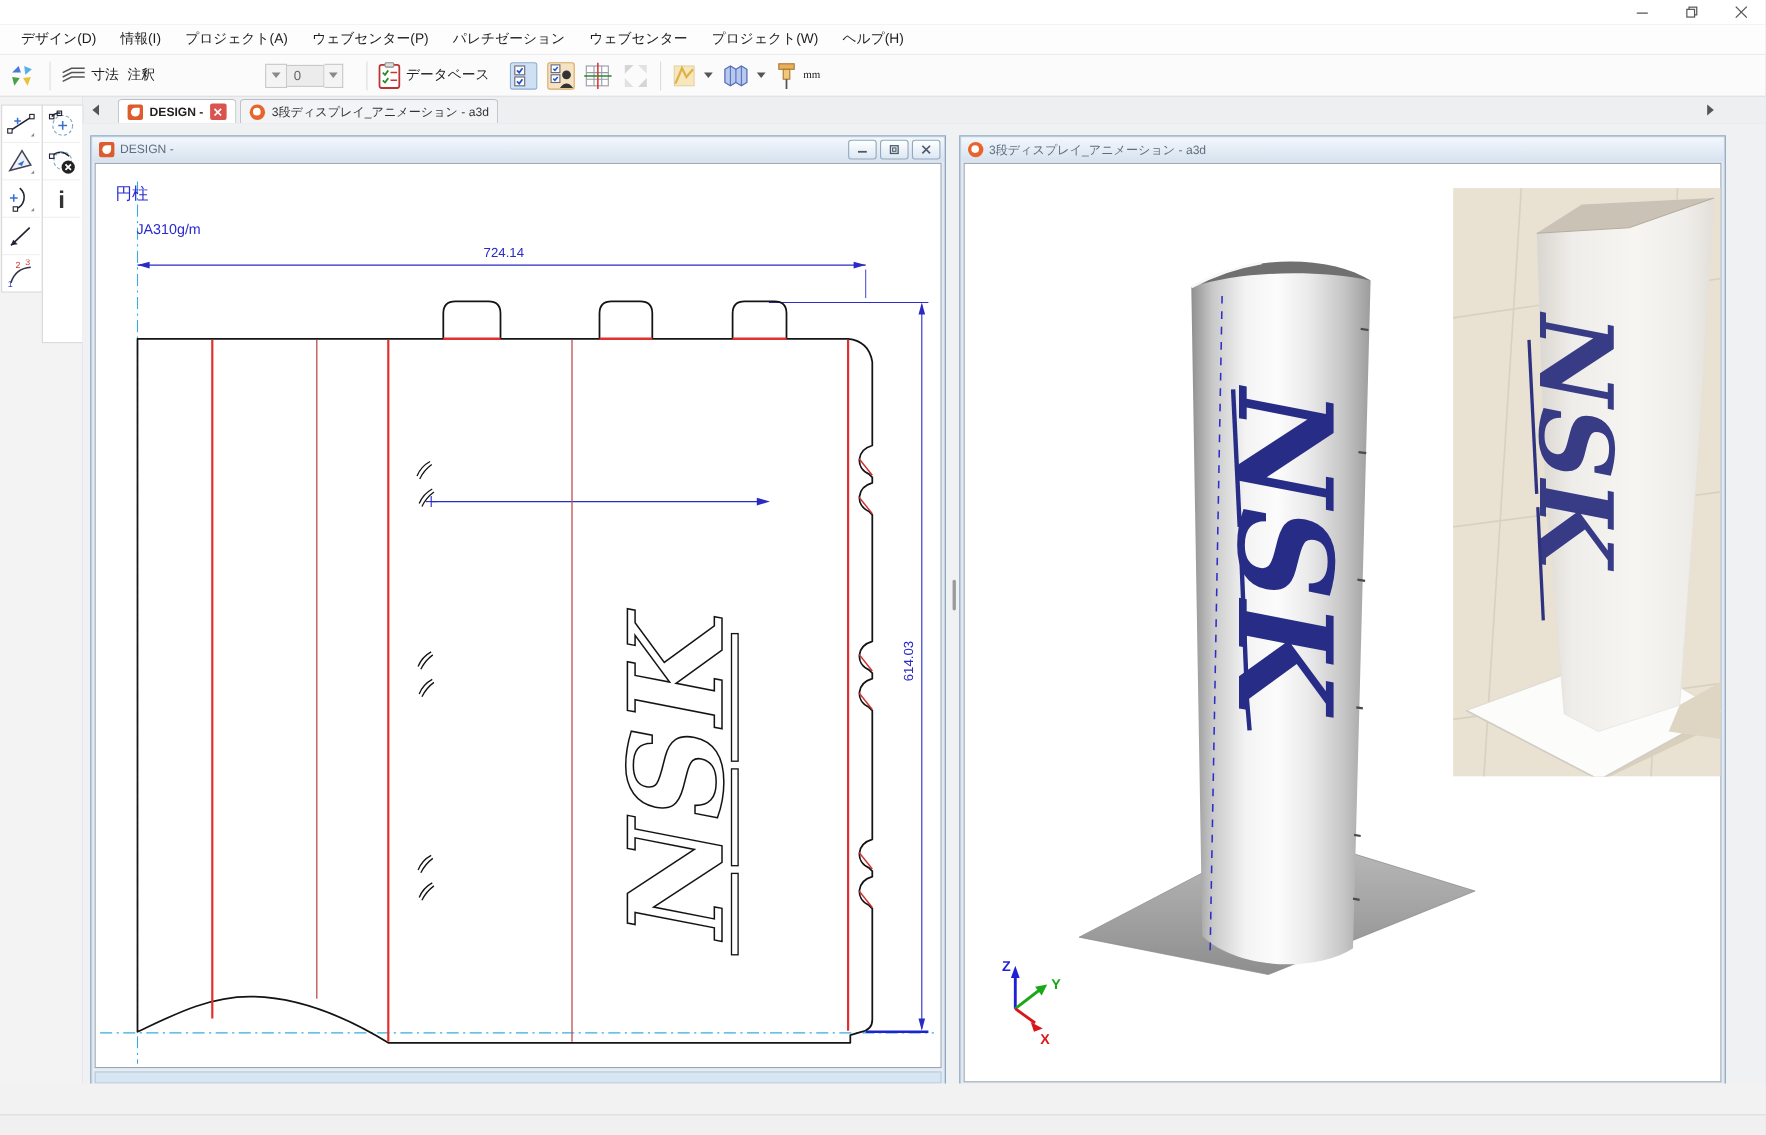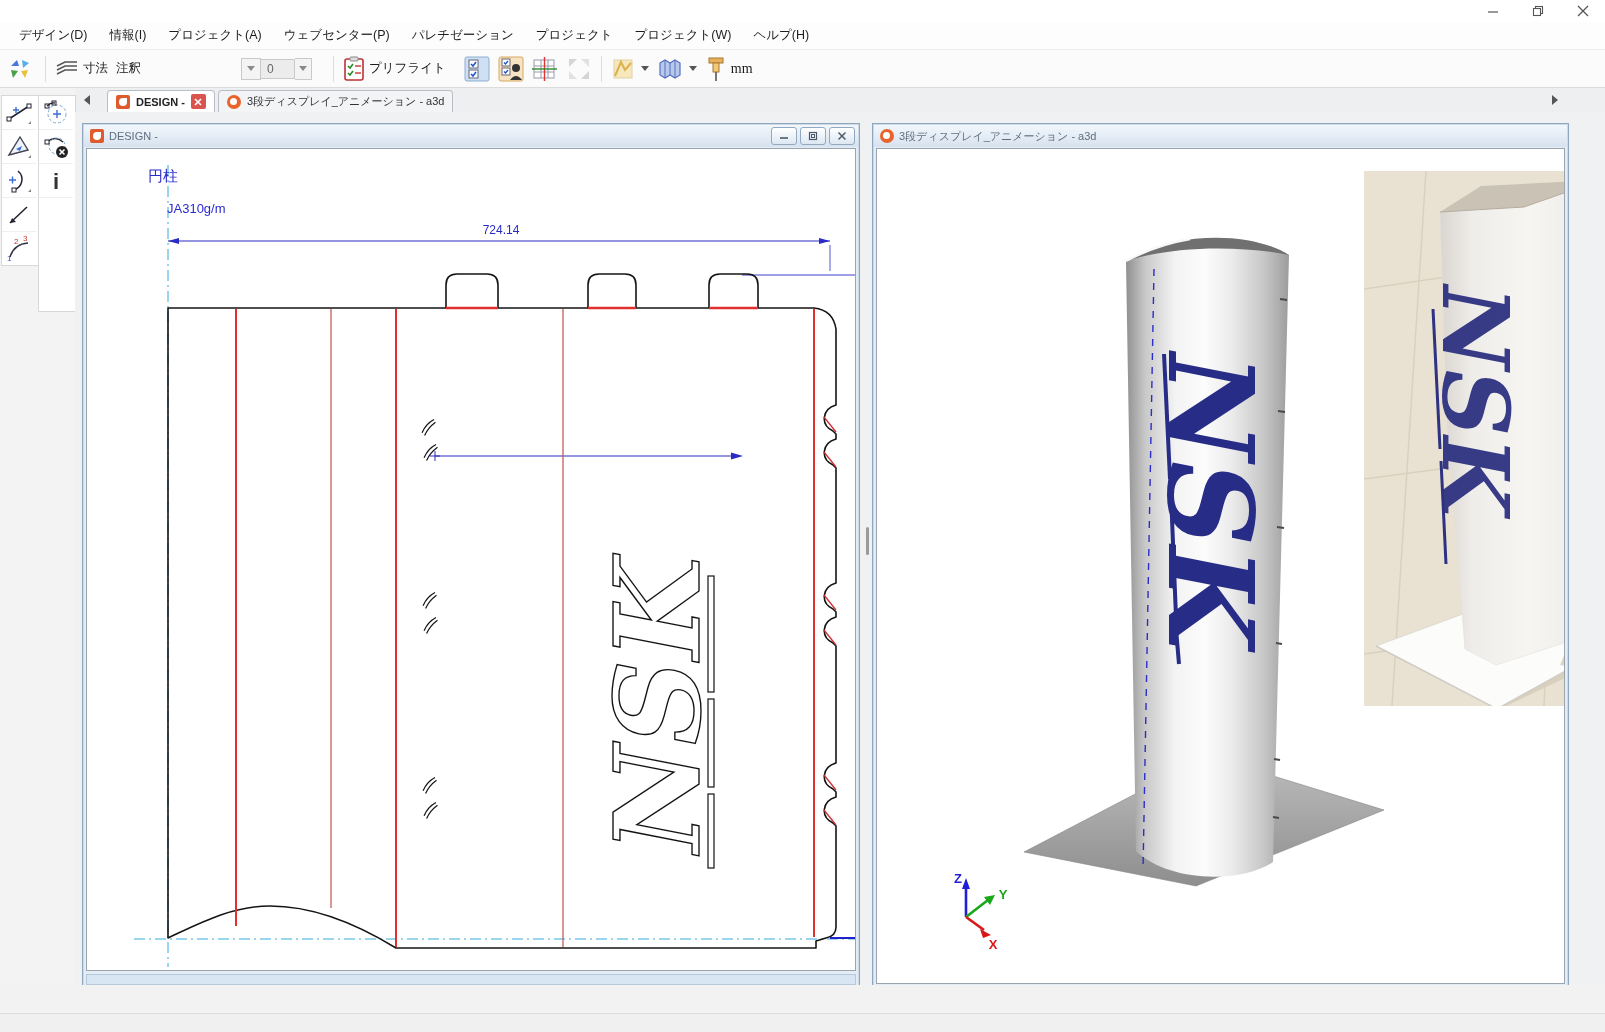--- a/index.html
+++ b/index.html
@@ -44,21 +44,21 @@
   .pal-col{position:absolute;background:#fff;border:1px solid #d8d8d8;}
   .pbtn{width:34px;height:33px;display:flex;align-items:center;justify-content:center;border-bottom:1px solid #efefef;}
 
   
   #mdi{left:75px;top:112px;width:1530px;height:901px;background:#f0f1f3;}
   .mdi-win{position:absolute;background:#e4ecf5;border:1px solid #8fa6bf;box-shadow:0 0 0 1px #cdd9e6 inset;}
   .wt{position:absolute;left:1px;top:1px;right:1px;height:22px;background:linear-gradient(#f2f7fc,#d7e2ef);display:flex;align-items:center;gap:5px;padding-left:6px;box-sizing:border-box;}
   .wt-title{font-size:11px;color:#5f6e7e;white-space:nowrap;}
   .wbtns{position:absolute;right:4px;top:3px;display:flex;gap:3px;}
   .wbtn{width:24px;height:16px;border:1px solid #93a9c2;border-radius:3px;background:linear-gradient(#ffffff,#dde7f2);display:flex;align-items:center;justify-content:center;}
-  .canvas{position:absolute;background:#ffffff;border:1px solid #9aa4ae;box-sizing:border-box;overflow:hidden;padding-left:43px;}
+  .canvas{position:absolute;background:#ffffff;border:1px solid #9aa4ae;box-sizing:border-box;overflow:hidden;}
   .hscroll{position:absolute;height:11px;background:#d8e5f2;border:1px solid #b7c8da;box-sizing:border-box;}
   .splitter{position:absolute;width:3px;height:28px;background:#9a9a9a;border-radius:2px;}
 
   
   .doc-icon{width:14px;height:14px;border-radius:2px;background:#dd5b2d;position:relative;flex:0 0 auto;}
   .doc-icon:after{content:"";position:absolute;left:3px;top:3px;width:8px;height:8px;border-radius:50% 0 50% 50%;background:#fff;}
   .orb-icon{width:14px;height:14px;border-radius:50%;background:#e8642c;position:relative;flex:0 0 auto;}
   .orb-icon:after{content:"";position:absolute;left:3px;top:3px;width:7px;height:7px;border-radius:50%;background:#fff;}
 
   
@@ -91,21 +91,21 @@
         </svg>
     </div>
   </div>
 
   <div class="abs" id="menubar">
     <span class="menu-item">デザイン(D)</span>
     <span class="menu-item">情報(I)</span>
     <span class="menu-item">プロジェクト(A)</span>
     <span class="menu-item">ウェブセンター(P)</span>
     <span class="menu-item">パレチゼーション</span>
-    <span class="menu-item">プロジェクト</span>
+    <span class="menu-item">ウェブセンター</span>
     <span class="menu-item">プロジェクト(W)</span>
     <span class="menu-item">ヘルプ(H)</span>
   </div>
 
   <div class="abs" id="toolbar">
     <div class="tbtn">
       <svg class="ticon" width="28" height="26" viewBox="0 0 28 26">
         <path d="M3,10 L9,4 L11,10 Z" fill="#4a78d8"></path>
           <path d="M14,4 L21,7 L15,12 Z" fill="#58b0e8"></path>
         <path d="M3,14 L10,15 L5,22 Z" fill="#4aa04a"></path>
@@ -138,21 +138,21 @@
     <div class="tsep"></div>
     <div class="tbtn">
       <svg class="ticon" width="22" height="26" viewBox="0 0 22 26">
         <rect x="2" y="3" width="18" height="21" rx="2" fill="#fff" stroke="#b33" stroke-width="1.6"></rect>
         <rect x="7" y="1" width="8" height="4" rx="1" fill="#ddd" stroke="#888" stroke-width="1"></rect>
         <path d="M5,10 l2,2 3,-4" stroke="#2a8a2a" stroke-width="1.6" fill="none"></path>
         <line x1="12" y1="10" x2="18" y2="10" stroke="#c33" stroke-width="1.4"></line>
         <path d="M5,17 l2,2 3,-4" stroke="#2a8a2a" stroke-width="1.6" fill="none"></path>
         <line x1="12" y1="17" x2="18" y2="17" stroke="#c33" stroke-width="1.4"></line>
       </svg>
-      <span class="tlabel">プリフライト</span>
+      <span class="tlabel">データベース</span>
     </div>
     <div style="width:10px;"></div>
     <div class="tbtn">
       <svg class="ticon" width="26" height="26" viewBox="0 0 26 26">
         <rect x="1" y="1" width="24" height="24" rx="2" fill="#cfe0f5" stroke="#8aaed0"></rect>
         <rect x="5" y="4" width="9" height="8" fill="#fff" stroke="#667"></rect>
           <path d="M7,8 l2,2 3,-4" stroke="#2255cc" stroke-width="1.6" fill="none"></path>
         <rect x="5" y="14" width="9" height="8" fill="#fff" stroke="#667"></rect>
           <path d="M7,18 l2,2 3,-4" stroke="#2255cc" stroke-width="1.6" fill="none"></path>
       </svg>
@@ -203,21 +203,21 @@
           <line x1="18" y1="3" x2="18" y2="21" stroke="#5570c0"></line>
       </svg>
       <div class="dropchev"></div>
     </div>
     <div class="tbtn">
       <svg class="ticon" width="22" height="26" viewBox="0 0 22 26">
         <rect x="4" y="2" width="14" height="5" fill="#e8b05a" stroke="#a87830"></rect>
         <rect x="8" y="7" width="6" height="9" fill="#f0c878" stroke="#a87830"></rect>
         <line x1="11" y1="16" x2="11" y2="25" stroke="#555" stroke-width="1.6"></line>
       </svg>
-      <span class="tlabel" style="font-family:'Liberation Serif',serif;font-size:14px;">mm</span>
+      <span class="tlabel" style="font-family:'Liberation Serif',serif;font-size:10px;">mm</span>
     </div>
   </div>
 
   <div class="abs" id="tabbar">
     <div class="tabnav" style="left:4px;">
         <div class="tri-left"></div>
       </div>
     <div class="tab active" style="left:32px;">
       <div class="doc-icon"></div>
       <span>DESIGN -</span>

